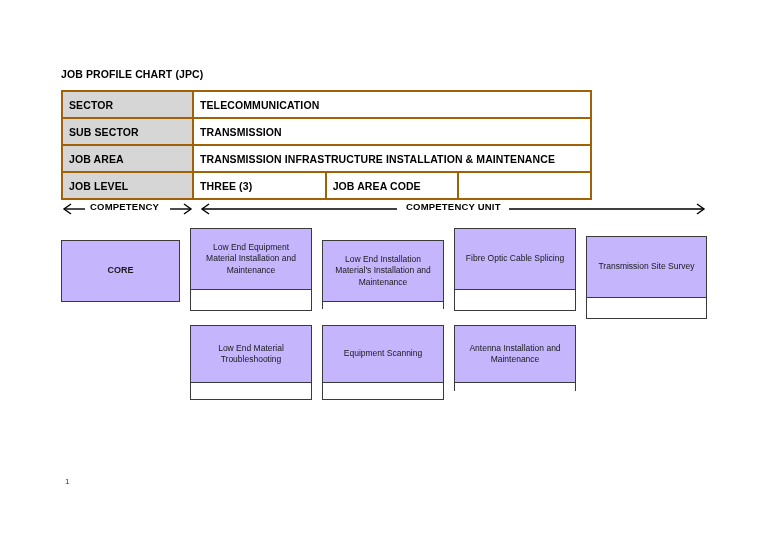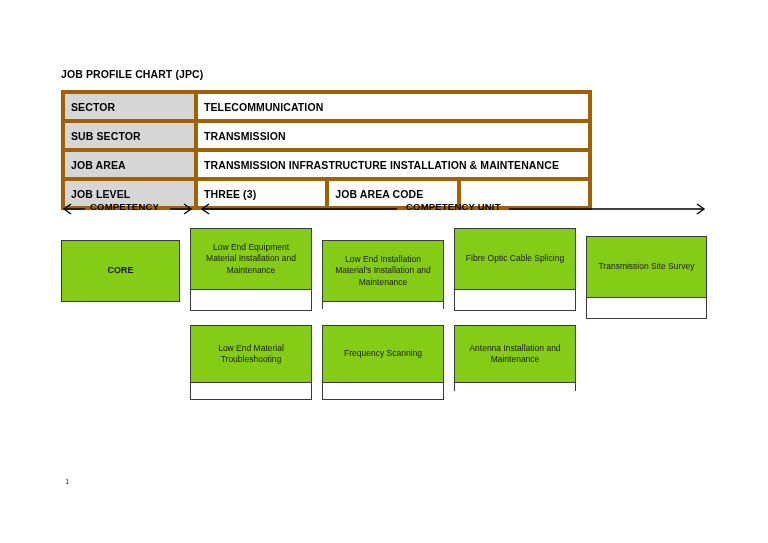--- a/index.html
+++ b/index.html
@@ -37,21 +37,21 @@
   
   .info-table {
     position: absolute;
     left: 61px;
     top: 90px;
     width: 531px;
     border-collapse: collapse;
     table-layout: fixed;
   }
   .info-table td {
-    border: 4px solid #a16207;
+    border: 2px solid #a16207;
     height: 25px;
     padding: 0 6px;
     font-size: 10.5px;
     font-weight: bold;
     vertical-align: middle;
     letter-spacing: 0.1px;
     white-space: nowrap;
     overflow: hidden;
   }
   .info-table td.label {
@@ -106,21 +106,21 @@
     position: absolute;
     left: 61px;
     top: 228px;
     width: 646px;
     height: 175px;
   }
   .cell {
     position: absolute;
     box-sizing: border-box;
     border: 1px solid #3a3a3a;
-    background: #84cc16;
+    background: #c4b5fd;
   }
   .cell .cell-main {
     box-sizing: border-box;
     display: flex;
     align-items: center;
     justify-content: center;
     text-align: center;
     font-size: 8.5px;
     line-height: 11.5px;
     padding: 2px 6px;
@@ -228,21 +228,21 @@
       <div class="cell-main" style="height:60px;">Transmission Site Survey</div>
       <div class="cell-sub" style="height:21px;"></div>
     </div>
 
     <div class="cell" style="left:129px; top:97px; width:122px; height:75px;">
       <div class="cell-main" style="height:56px;">Low End Material Troubleshooting</div>
       <div class="cell-sub" style="height:17px;"></div>
     </div>
 
     <div class="cell" style="left:261px; top:97px; width:122px; height:75px;">
-      <div class="cell-main" style="height:56px;">Frequency Scanning</div>
+      <div class="cell-main" style="height:56px;">Equipment Scanning</div>
       <div class="cell-sub" style="height:17px;"></div>
     </div>
 
     <div class="cell" style="left:393px; top:97px; width:122px; height:66px;">
       <div class="cell-main" style="height:56px;">Antenna Installation and Maintenance</div>
       <div class="cell-sub" style="height:17px;"></div>
     </div>
 
   </div>
 

